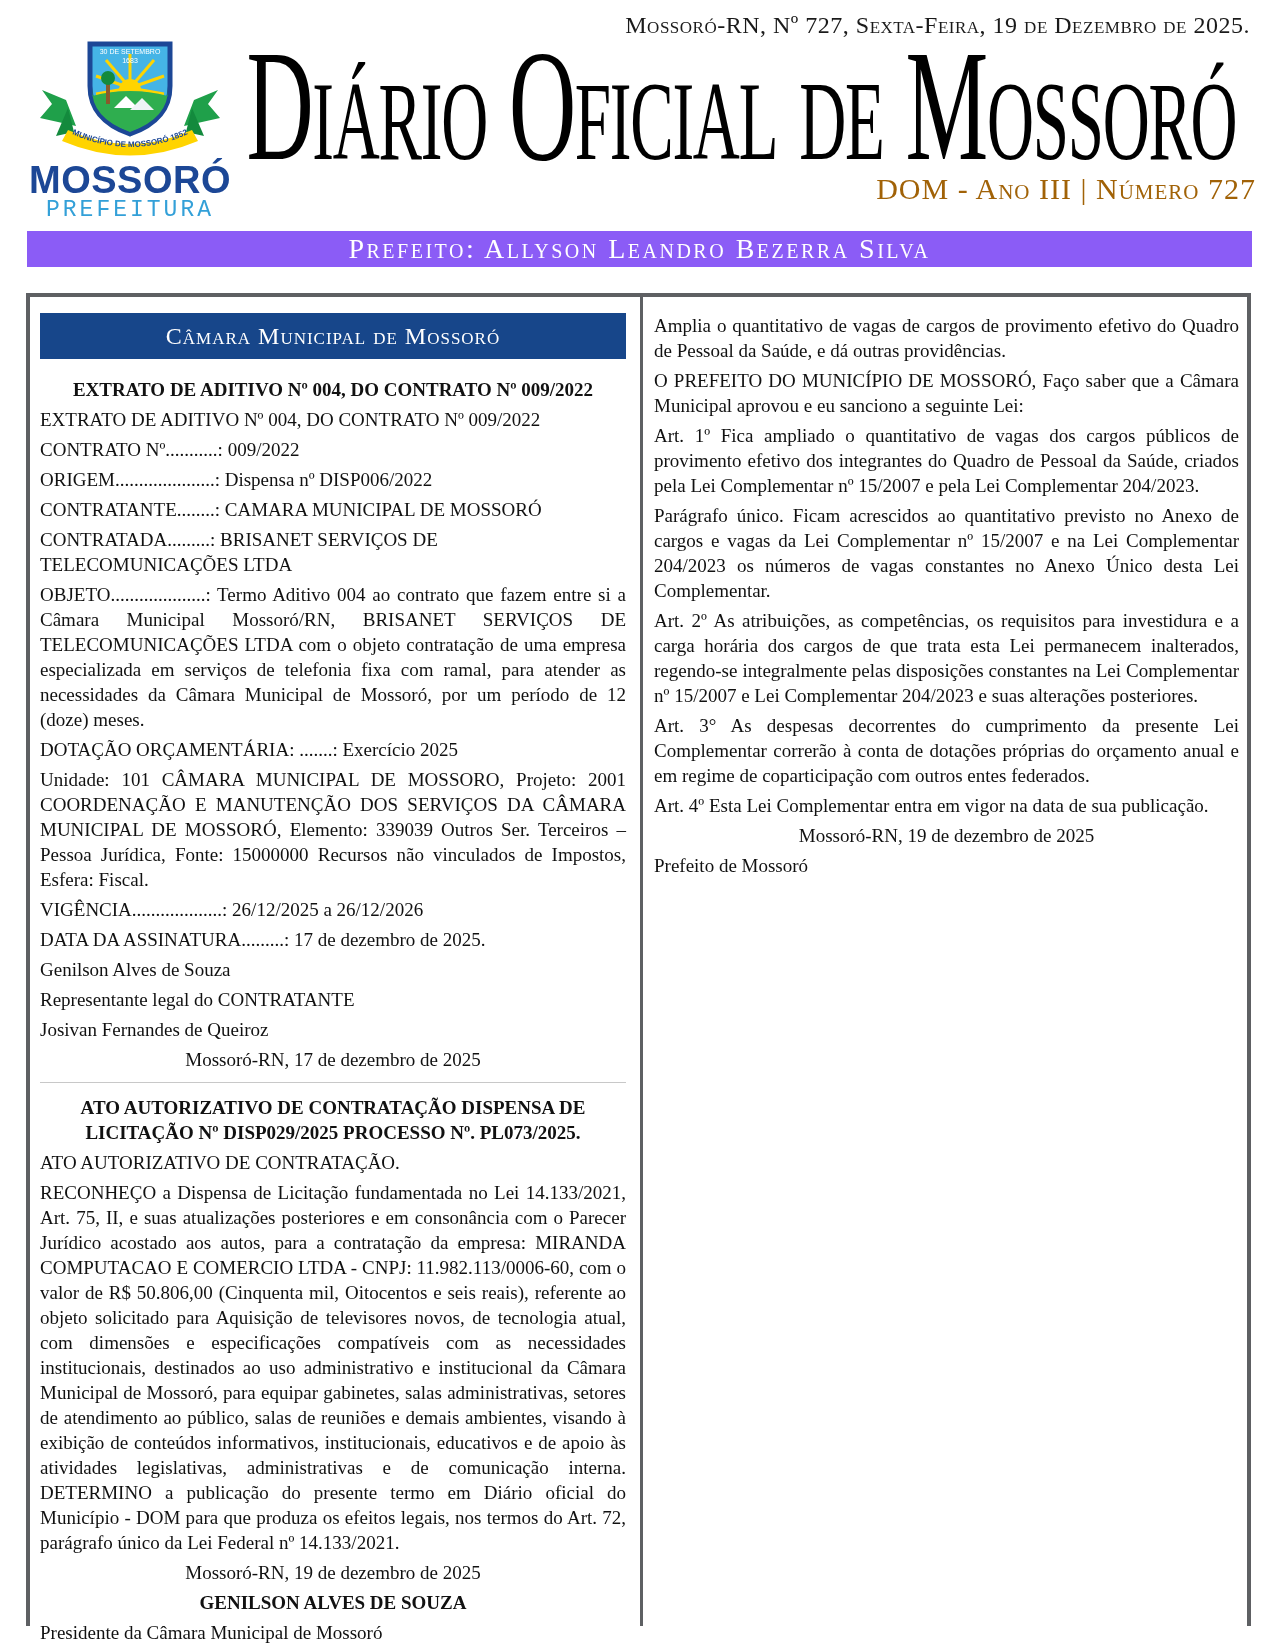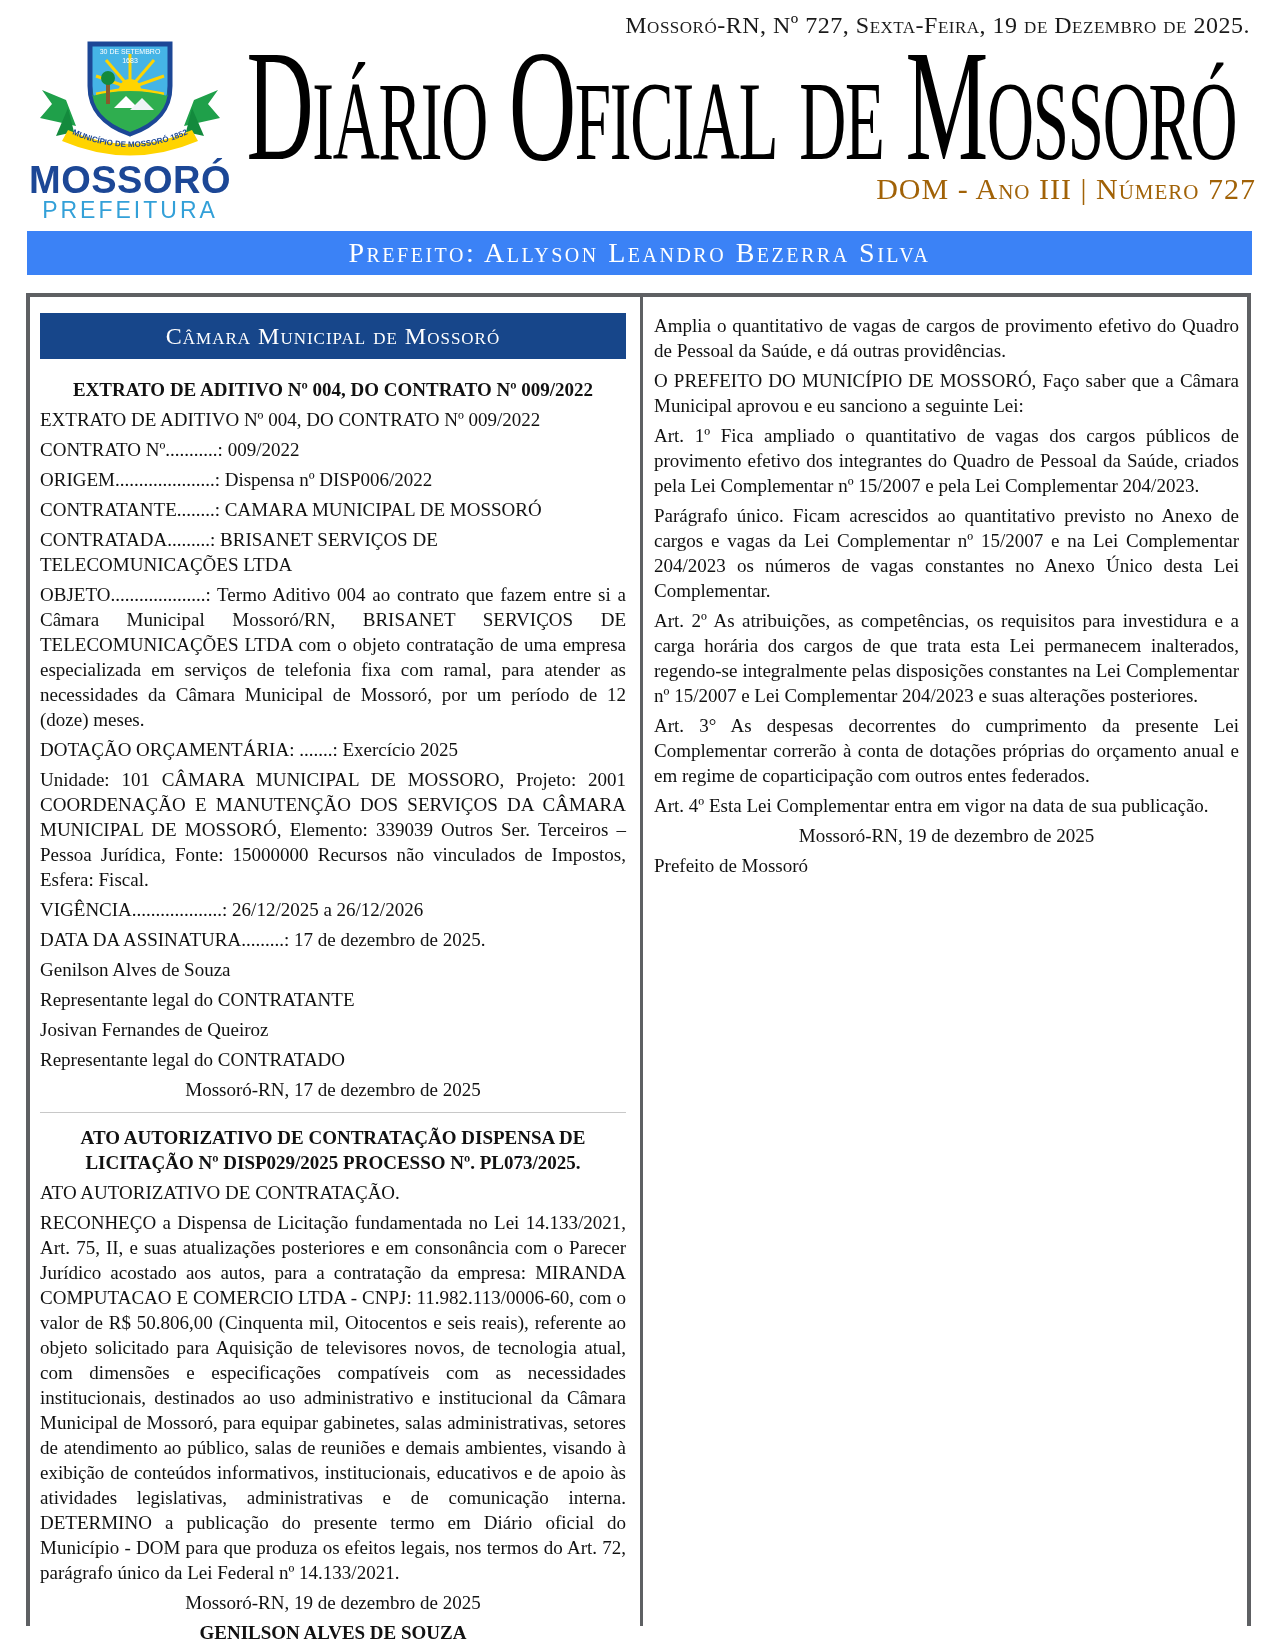--- a/index.html
+++ b/index.html
@@ -18,41 +18,41 @@
     white-space:nowrap;
   }
   .logo{
     position:absolute;left:28px;top:38px;width:204px;text-align:center;
   }
   .logo-city{
     font-family:"Liberation Sans",sans-serif;font-weight:700;
     font-size:38px;line-height:36px;color:#1c4796;letter-spacing:.5px;
   }
   .logo-org{
-    font-family:Liberation Sans, sans-serif;font-weight:400;
+    font-family:Liberation Mono, monospace;font-weight:400;
     font-size:23px;line-height:24px;color:#33a0d8;letter-spacing:3px;
   }
   .masthead{
     position:absolute;left:228px;right:20px;top:30px;height:150px;
     display:flex;align-items:center;justify-content:center;overflow:visible;
   }
   .masthead span{
     font-variant:small-caps;font-size:150px;line-height:150px;font-weight:400;
     white-space:nowrap;color:#000;
     transform:scale(0.62,1.06);transform-origin:center center;
     letter-spacing:-2px;
   }
   .edition{
     position:absolute;top:172px;right:19px;
     font-size:30px;font-variant:small-caps;letter-spacing:1px;color:#a16207;
     white-space:nowrap;
   }
   .banner{
-    position:absolute;left:27px;right:23px;top:231px;height:44px;
-    background:#3b82f6;color:#fff;
+    position:absolute;left:27px;right:23px;top:231px;height:36px;
+    background:#8b5cf6;color:#fff;
     display:flex;align-items:center;justify-content:center;
     font-variant:small-caps;font-size:28px;letter-spacing:2.5px;
   }
   
   .box{
     position:absolute;left:26px;right:24px;top:293px;height:1329px;
     border-top:4px solid #5e6063;border-left:4px solid #5e6063;border-right:4px solid #5e6063;
     display:flex;align-items:stretch;
   }
   .col{font-size:19px;line-height:25px;}
@@ -143,21 +143,20 @@
       <p>CONTRATANTE........: CAMARA MUNICIPAL DE MOSSORÓ</p>
       <p>CONTRATADA.........: BRISANET SERVIÇOS DE TELECOMUNICAÇÕES LTDA</p>
       <p class="j">OBJETO....................: Termo Aditivo 004 ao contrato que fazem entre si a Câmara Municipal Mossoró/RN, BRISANET SERVIÇOS DE TELECOMUNICAÇÕES LTDA com o objeto contratação de uma empresa especializada em serviços de telefonia fixa com ramal, para atender as necessidades da Câmara Municipal de Mossoró, por um período de 12 (doze) meses.</p>
       <p>DOTAÇÃO ORÇAMENTÁRIA: .......: Exercício 2025</p>
       <p class="j">Unidade: 101 CÂMARA MUNICIPAL DE MOSSORO, Projeto: 2001 COORDENAÇÃO E MANUTENÇÃO DOS SERVIÇOS DA CÂMARA MUNICIPAL DE MOSSORÓ, Elemento: 339039 Outros Ser. Terceiros – Pessoa Jurídica, Fonte: 15000000 Recursos não vinculados de Impostos, Esfera: Fiscal.</p>
       <p>VIGÊNCIA...................: 26/12/2025 a 26/12/2026</p>
       <p>DATA DA ASSINATURA.........: 17 de dezembro de 2025.</p>
       <p>Genilson Alves de Souza</p>
       <p>Representante legal do CONTRATANTE</p>
       <p>Josivan Fernandes de Queiroz</p>
-      <p>Representante legal do CONTRATADO</p>
       <p class="sig-date">Mossoró-RN, 17 de dezembro de 2025</p>
 
       <hr class="hr">
 
       <p class="b c">ATO AUTORIZATIVO DE CONTRATAÇÃO DISPENSA DE LICITAÇÃO Nº DISP029/2025 PROCESSO Nº. PL073/2025.</p>
       <p>ATO AUTORIZATIVO DE CONTRATAÇÃO.</p>
       <p class="j">RECONHEÇO a Dispensa de Licitação fundamentada no Lei 14.133/2021, Art. 75, II, e suas atualizações posteriores e em consonância com o Parecer Jurídico acostado aos autos, para a contratação da empresa: MIRANDA COMPUTACAO E COMERCIO LTDA - CNPJ: 11.982.113/0006-60, com o valor de R$ 50.806,00 (Cinquenta mil, Oitocentos e seis reais), referente ao objeto solicitado para Aquisição de televisores novos, de tecnologia atual, com dimensões e especificações compatíveis com as necessidades institucionais, destinados ao uso administrativo e institucional da Câmara Municipal de Mossoró, para equipar gabinetes, salas administrativas, setores de atendimento ao público, salas de reuniões e demais ambientes, visando à exibição de conteúdos informativos, institucionais, educativos e de apoio às atividades legislativas, administrativas e de comunicação interna. DETERMINO a publicação do presente termo em Diário oficial do Município - DOM para que produza os efeitos legais, nos termos do Art. 72, parágrafo único da Lei Federal nº 14.133/2021.</p>
       <p class="sig-date">Mossoró-RN, 19 de dezembro de 2025</p>
       <p class="sig-name">GENILSON ALVES DE SOUZA</p>
       <p class="sig-role">Presidente da Câmara Municipal de Mossoró</p>

